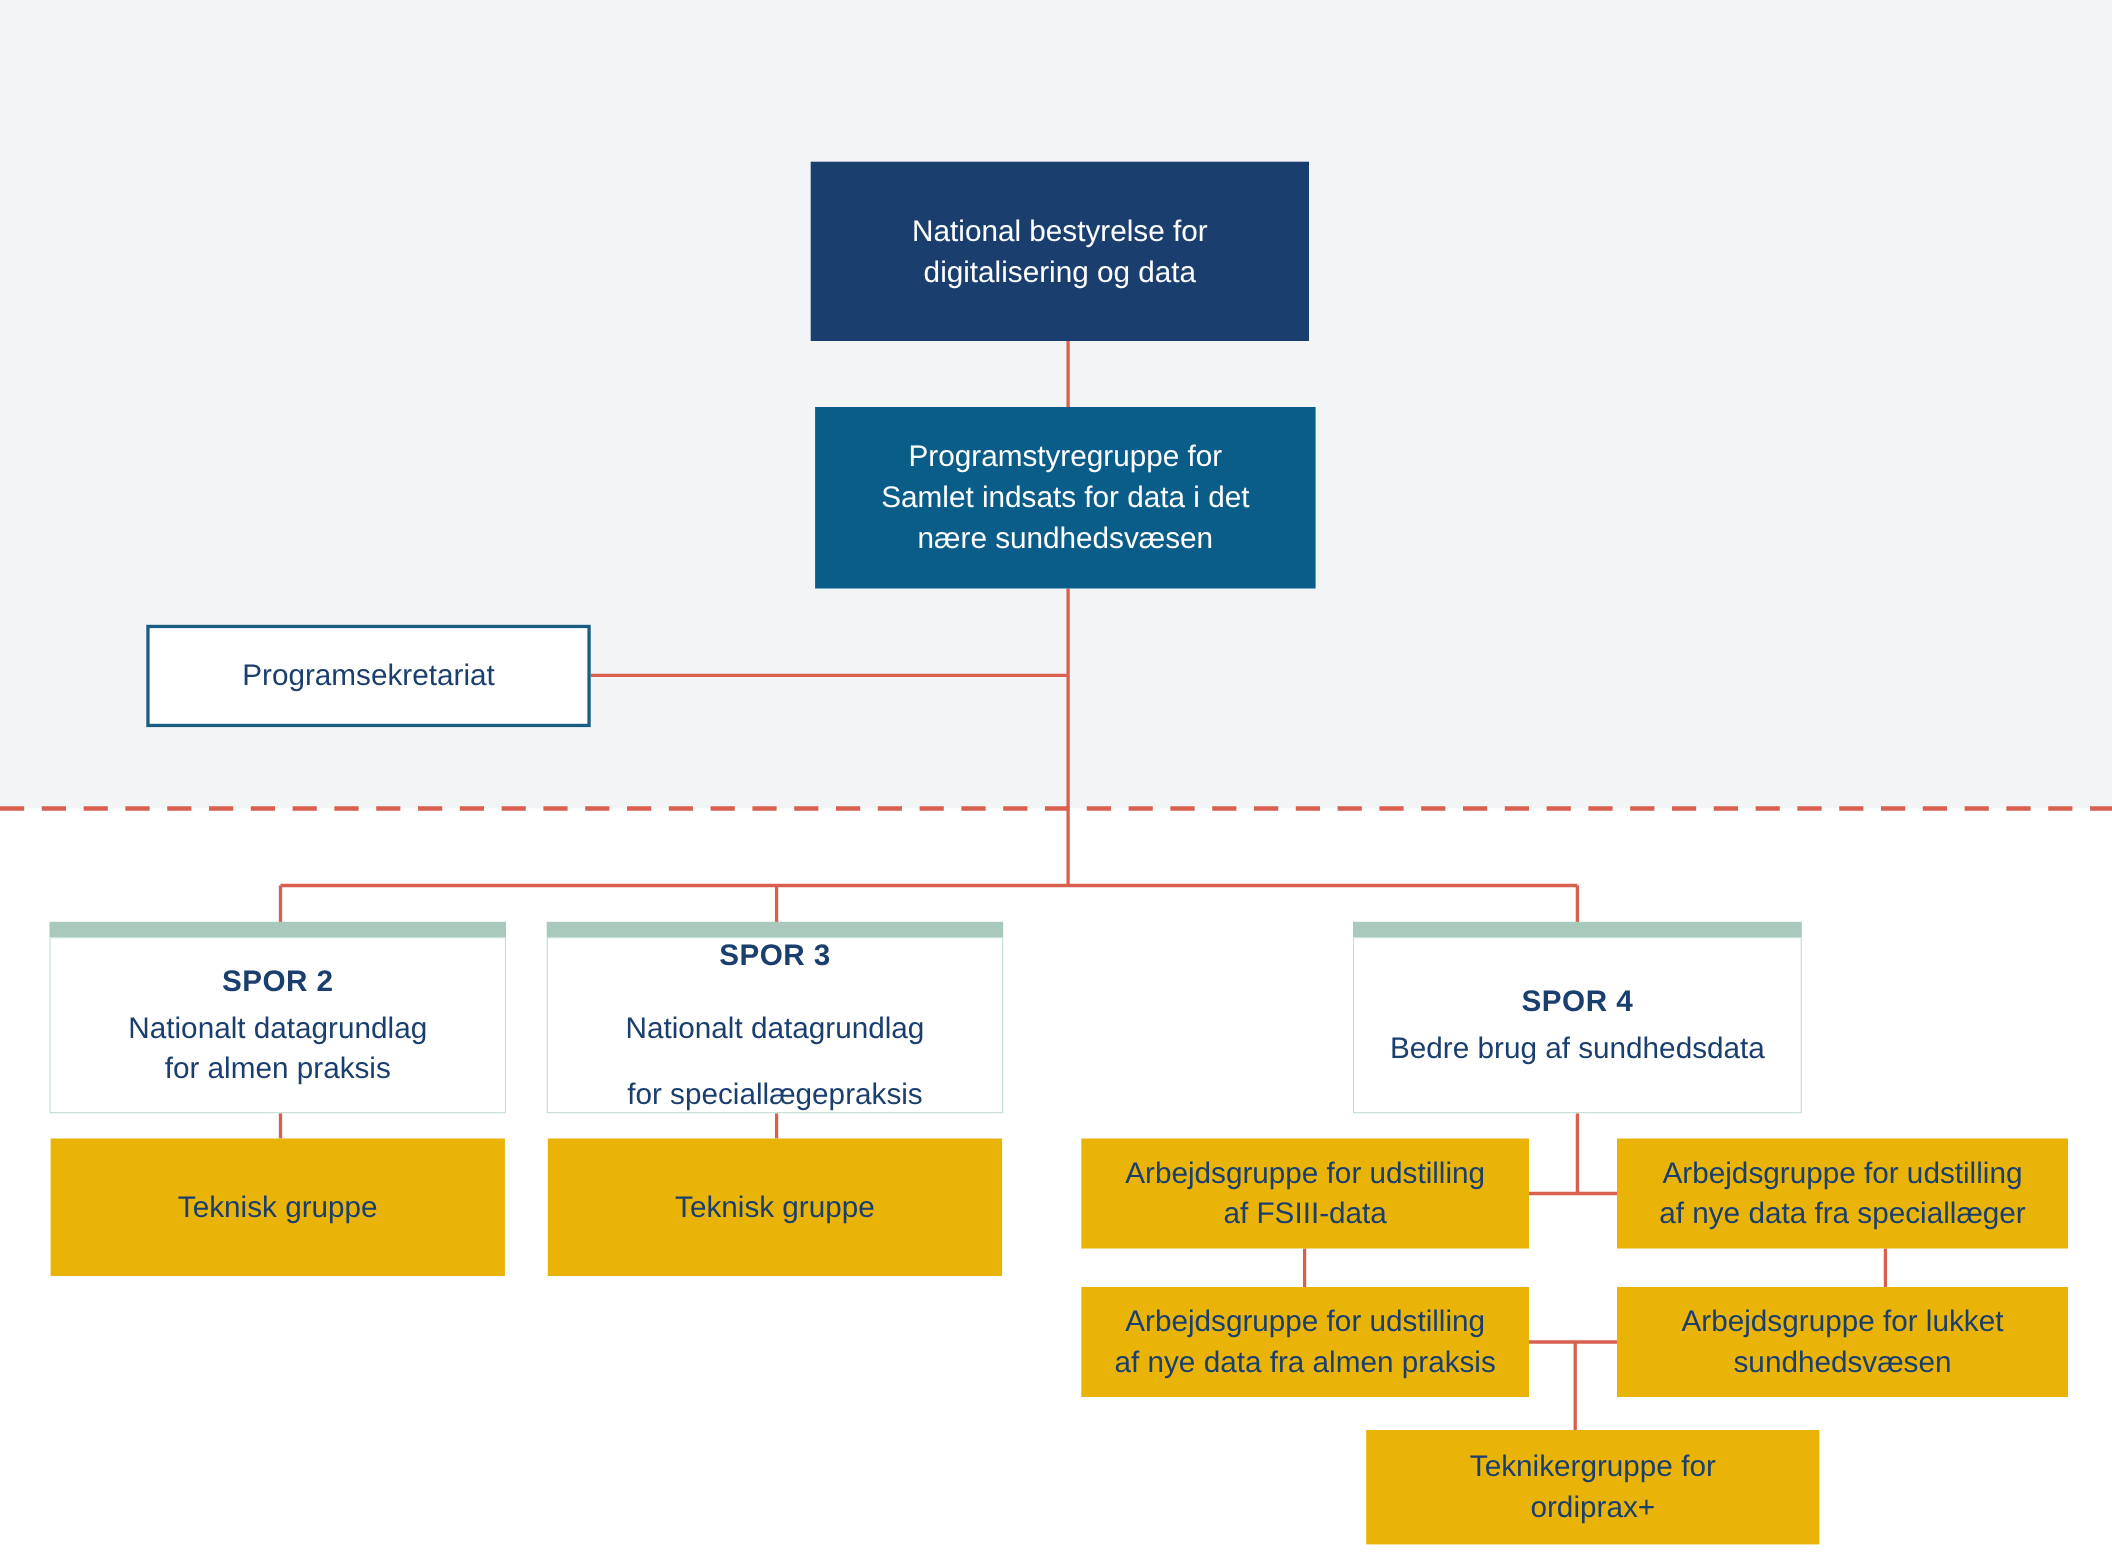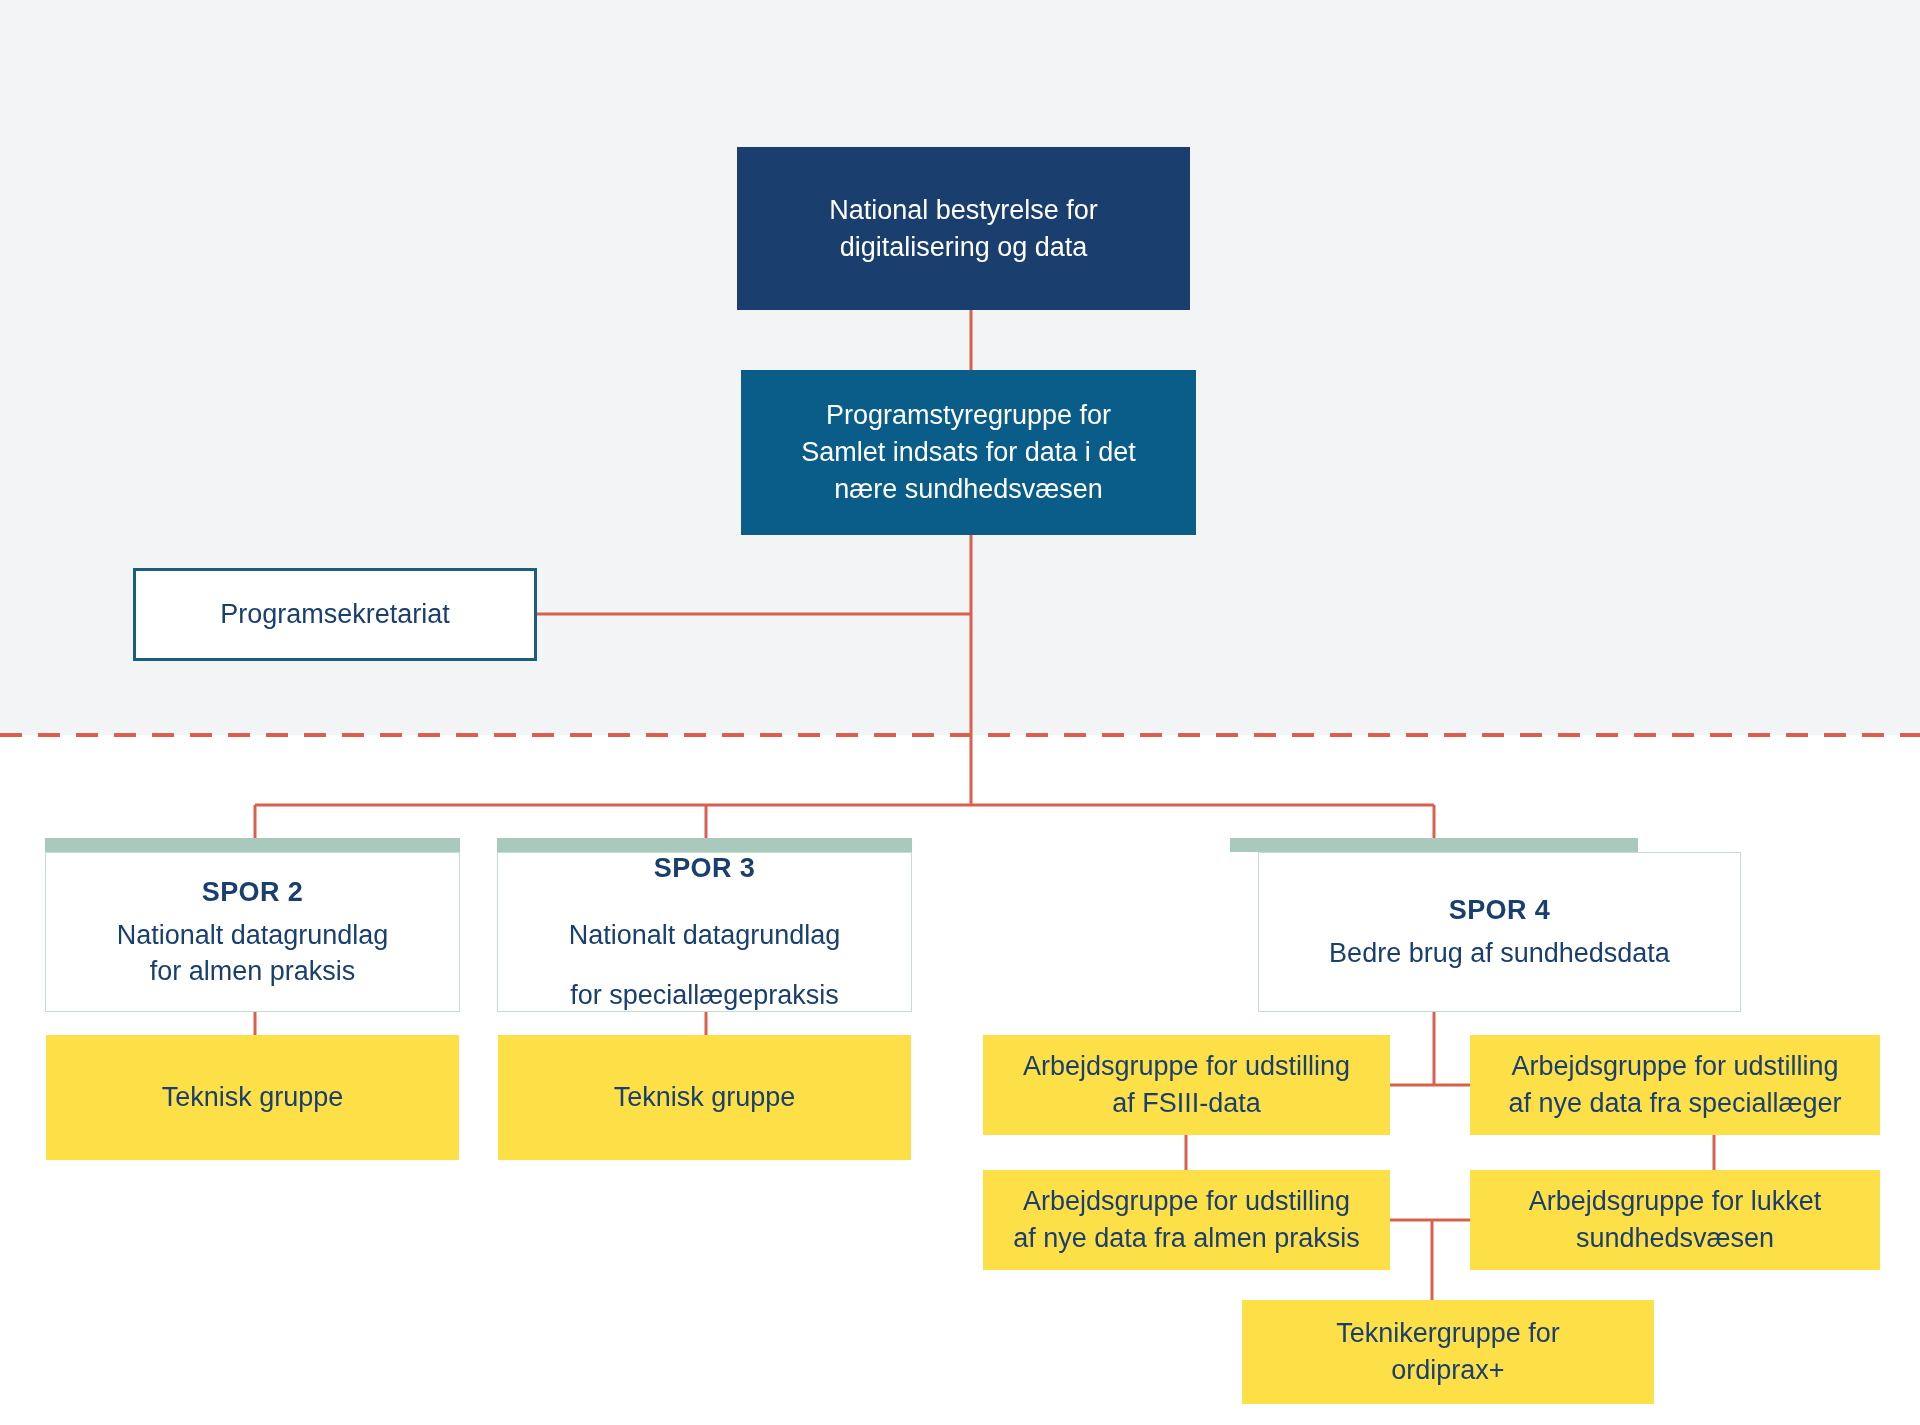--- a/index.html
+++ b/index.html
@@ -77,21 +77,21 @@
     letter-spacing: 0.4px;
     margin-bottom: 6px;
     display: block;
   }
   .spor-bar {
     position: absolute;
     background: #a8c9bc;
     height: 14px;
   }
   .node-mint {
-    background: #fde047;
+    background: #eab308;
     color: #1a3f6e;
     font-size: 27px;
     padding: 0 12px;
   }
 </style>
 </head>
 <body>
 
 <div id="chart">
 
@@ -162,21 +162,21 @@
   <div class="node node-spor" style="left:497px; top:852px; width:415px; height:160px;gap:24px;">
     <span class="title">SPOR 3</span>
     <span class="ln">Nationalt datagrundlag</span>
     <span class="ln">for speciallægepraksis</span>
   </div>
   <div class="node node-mint" style="left:498px; top:1035px; width:413px; height:125px;">
     <span class="ln">Teknisk gruppe</span>
   </div>
 
   <div class="spor-bar" style="left:1230px; top:838px; width:408px;"></div>
-  <div class="node node-spor" style="left:1230px; top:852px; width:483px; height:160px;margin-left:28px;">
+  <div class="node node-spor" style="left:1230px; top:852px; width:408px; height:160px;">
     <span class="title">SPOR 4</span>
     <span class="ln">Bedre brug af sundhedsdata</span>
   </div>
 
   <div class="node node-mint" style="left:983px; top:1035px; width:407px; height:100px;">
     <span class="ln">Arbejdsgruppe for udstilling</span>
     <span class="ln">af FSIII-data</span>
   </div>
 
   <div class="node node-mint" style="left:1470px; top:1035px; width:410px; height:100px;">

